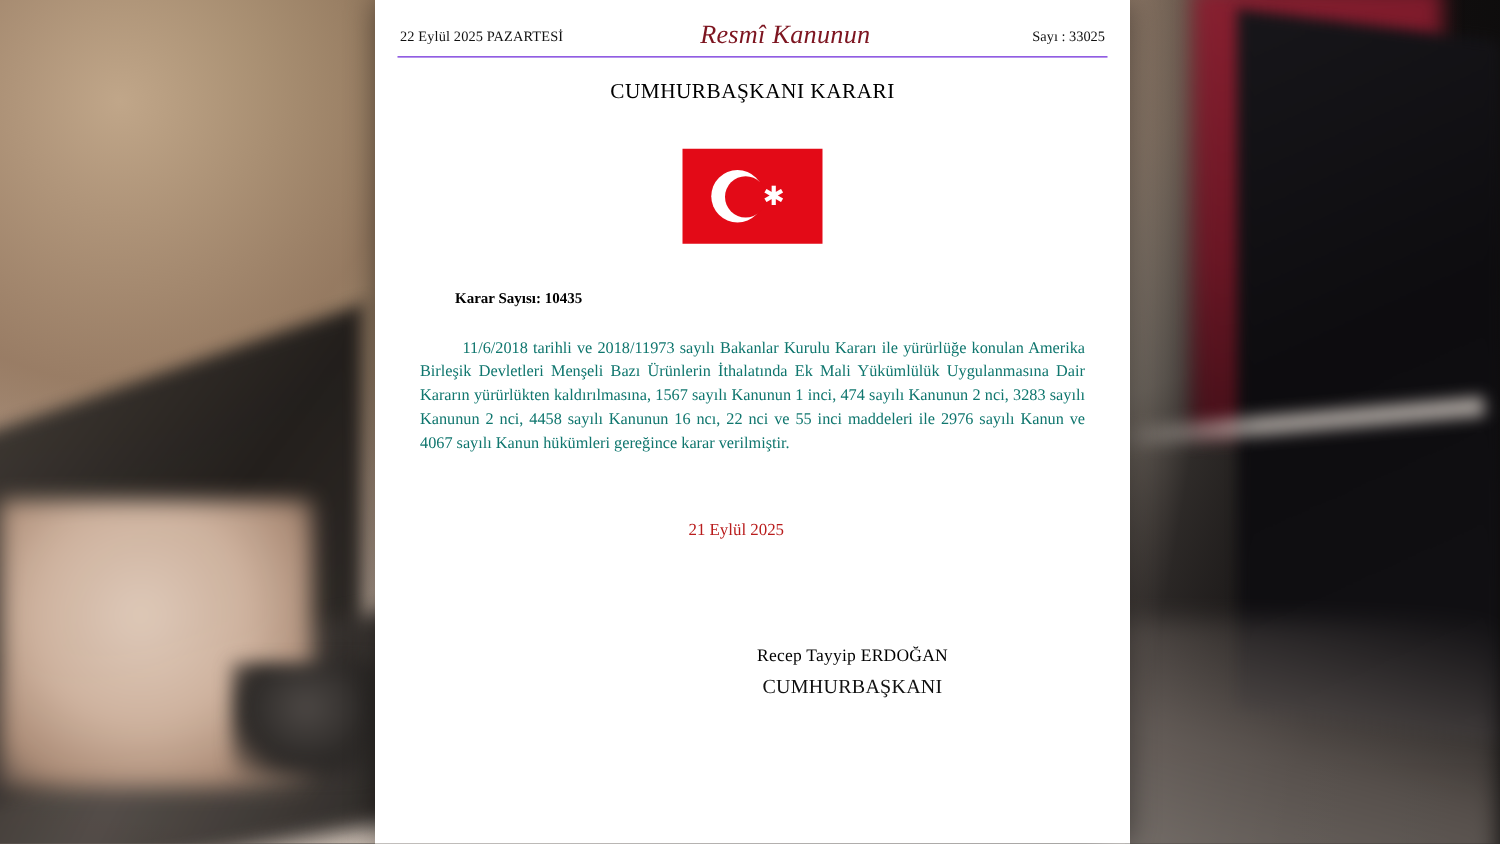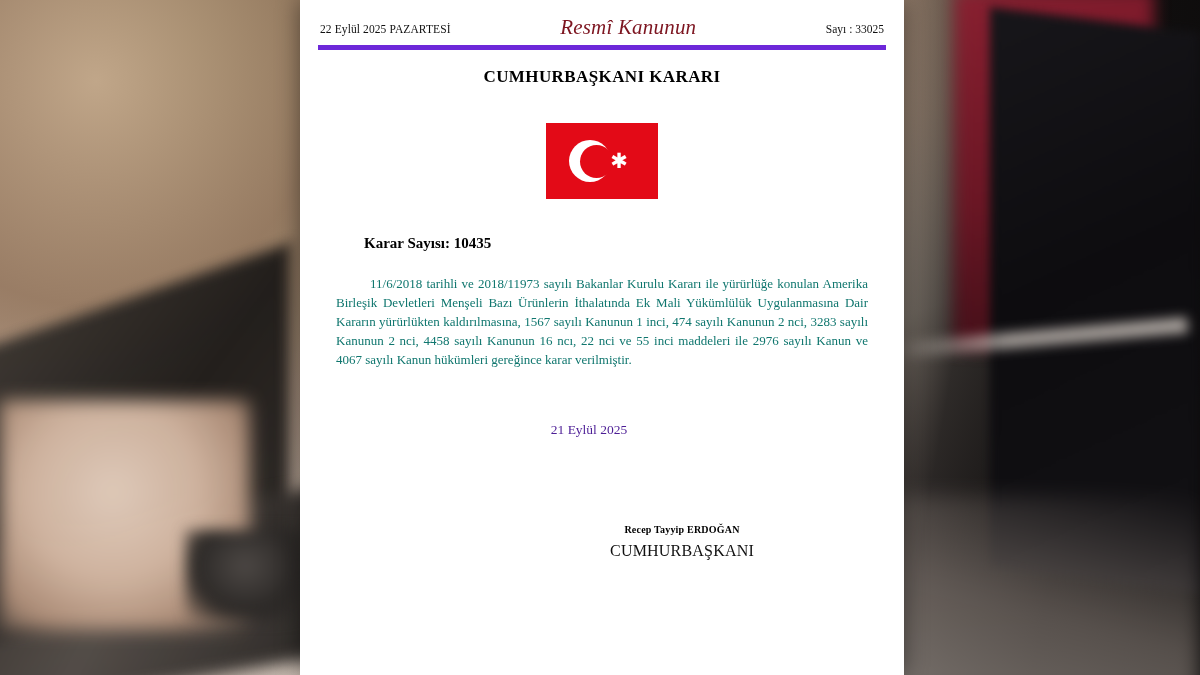--- a/index.html
+++ b/index.html
@@ -142,21 +142,21 @@
     width: 100%;
     height: 100%;
   }
 
   
   .masthead {
     display: flex;
     align-items: baseline;
     justify-content: space-between;
     padding: 14px 2px 6px 2px;
-    border-bottom: 5px solid #6d28d9;
+    border-bottom: 1px solid #6d28d9;
   }
   .masthead-date {
     font-size: 11.5px;
     color: #111;
     letter-spacing: 0.1px;
     white-space: nowrap;
   }
   .masthead-title {
     font-size: 21px;
     font-style: italic;
@@ -169,21 +169,21 @@
   .masthead-number {
     font-size: 11.5px;
     color: #111;
     white-space: nowrap;
     padding-left: 20px;
   }
 
   .doc-heading {
     text-align: center;
     font-size: 17px;
-    font-weight: bold;
+    font-weight: normal;
     letter-spacing: 0.4px;
     color: #000;
     margin-top: 17px;
   }
 
   .flag-wrap {
     display: flex;
     justify-content: center;
     margin-top: 36px;
   }
@@ -220,53 +220,53 @@
     height: 20px;
     color: #ffffff;
     font-size: 21px;
     line-height: 20px;
     text-align: center;
   }
 
   .karar-sayisi {
     margin-top: 36px;
     margin-left: 46px;
-    font-size: 15px;
+    font-size: 12px;
     font-weight: bold;
     color: #000;
   }
 
   .body-text {
     margin-top: 22px;
     margin-left: 18px;
     margin-right: 18px;
     font-size: 13px;
     line-height: 1.47;
     text-align: justify;
     text-justify: inter-word;
     color: #0f766e;
     text-indent: 34px;
   }
 
   .date-line {
     margin-top: 52px;
     text-align: center;
     font-size: 13.5px;
-    color: #4c1d95;
+    color: #b91c1c;
     padding-right: 26px;
   }
 
   .signature {
     margin-top: 86px;
     text-align: center;
     padding-left: 160px;
   }
   .sig-name {
-    font-size: 10px;
-    font-weight: bold;
+    font-size: 14px;
+    font-weight: normal;
     color: #000;
     letter-spacing: 0.2px;
   }
   .sig-title {
     margin-top: 7px;
     font-size: 16px;
     color: #111;
     letter-spacing: 0.2px;
   }
 </style>

